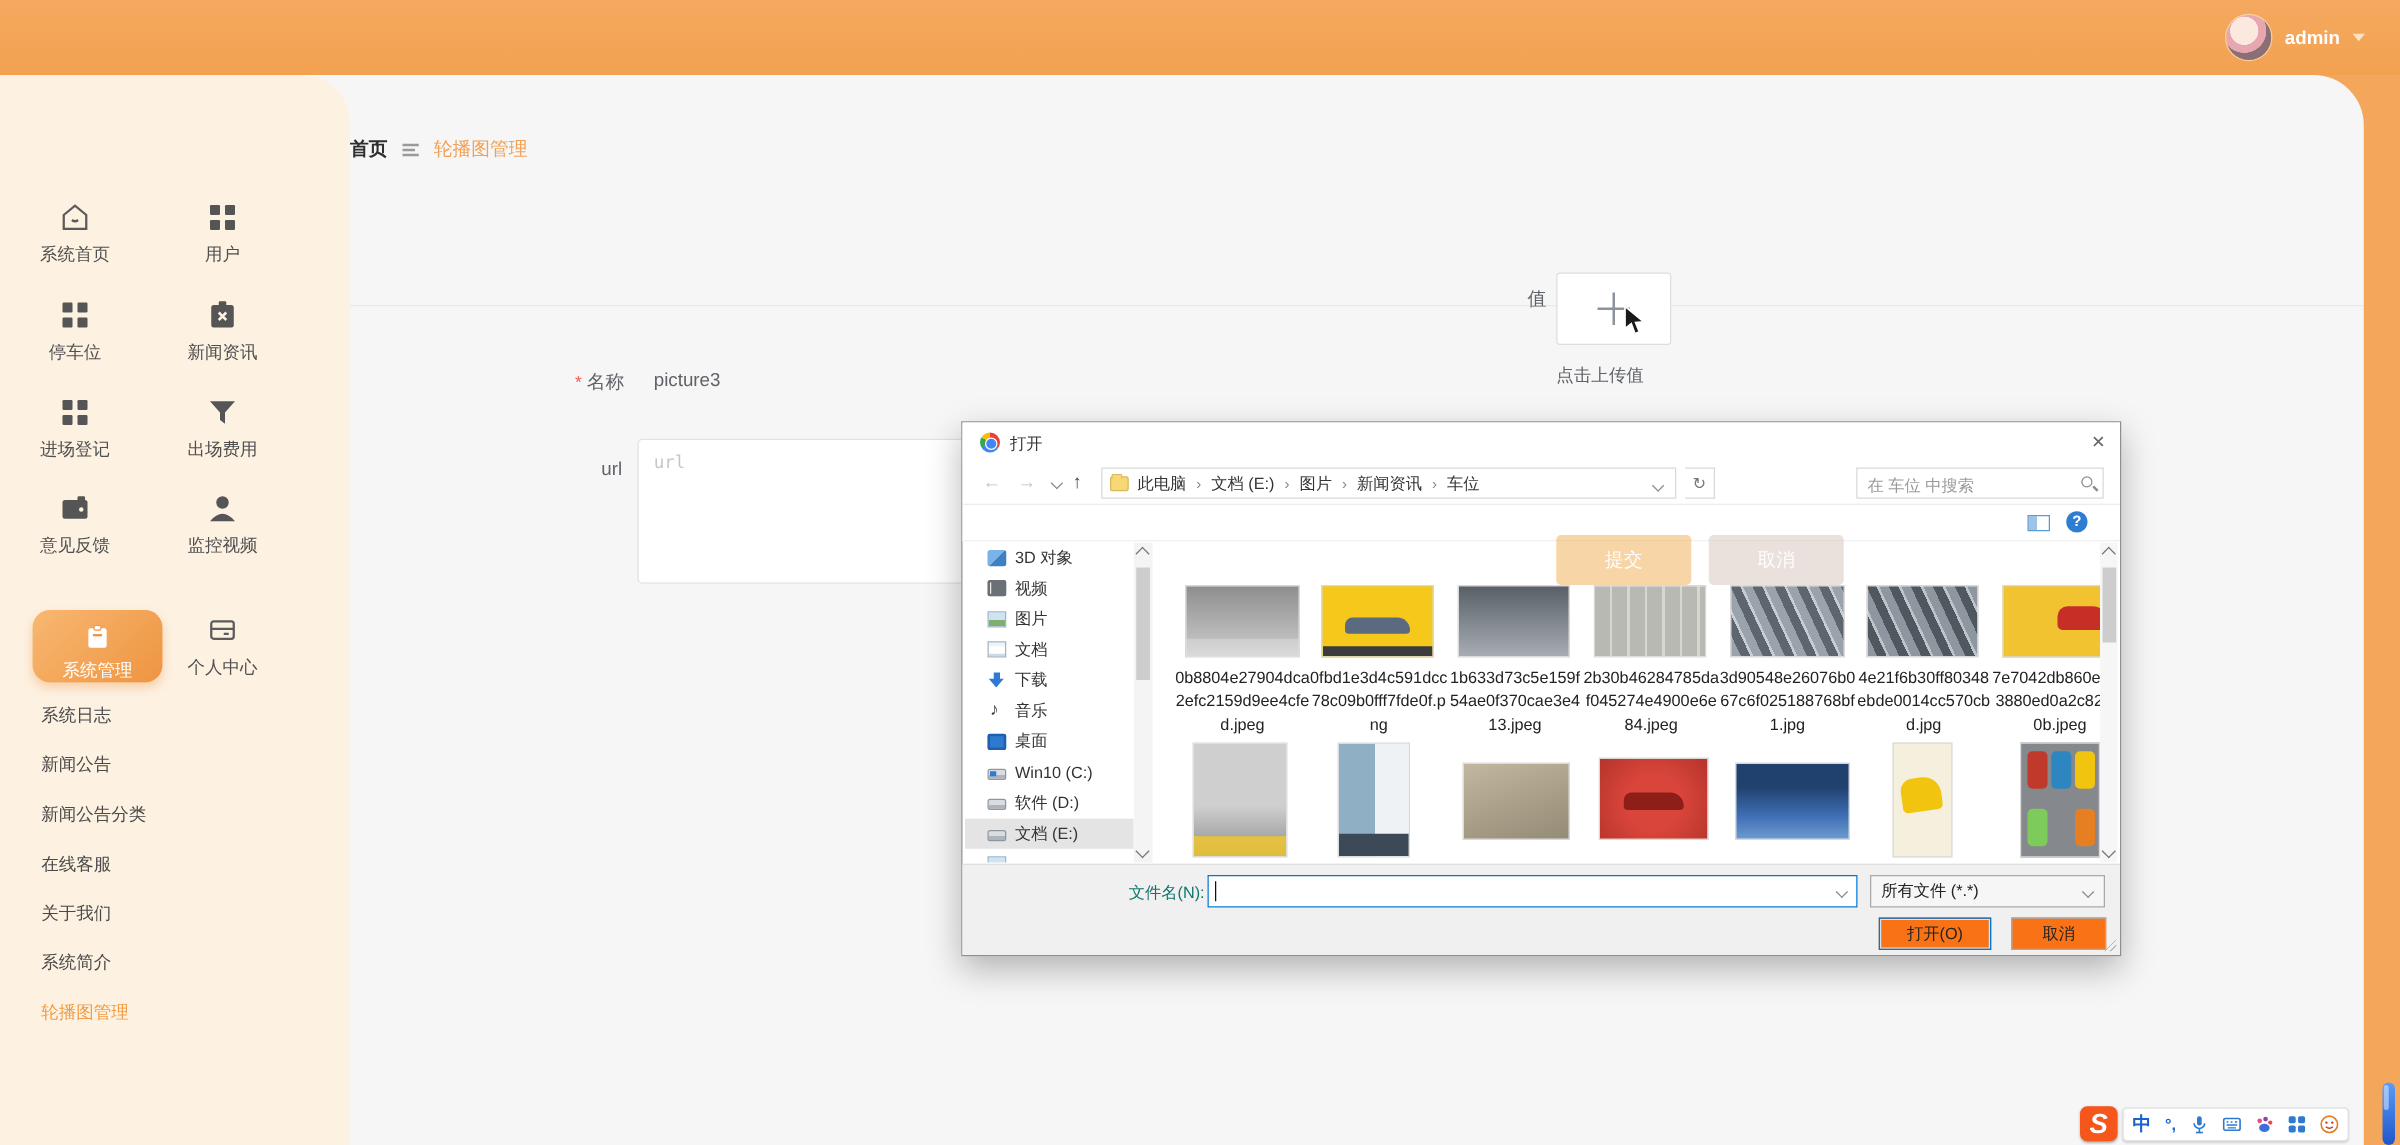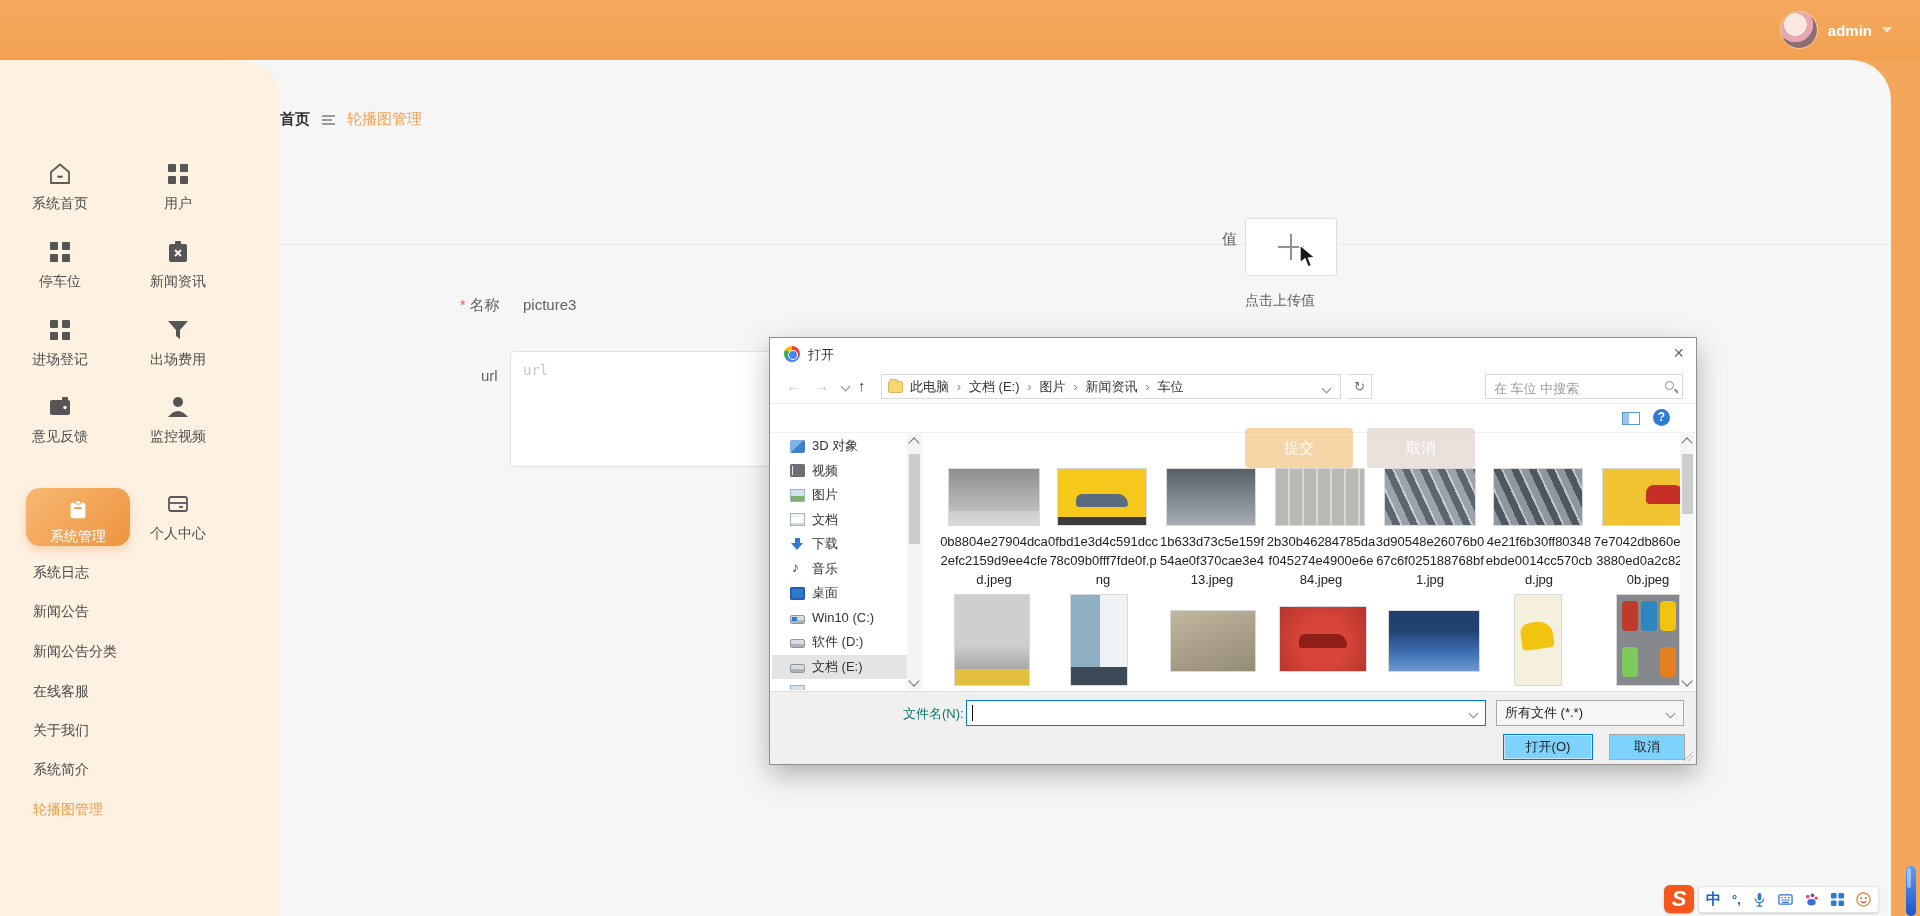--- a/index.html
+++ b/index.html
@@ -131,21 +131,21 @@
   .th-grid { background:#85888c; }
   .car { position:absolute; width:16px; height:30px; border-radius:4px; }
 
   .dlg-bottom { position:absolute; left:0; bottom:0; right:0; height:73px; background:#f0f0f0; border-top:1px solid #dedede; }
   .fn-label { position:absolute; left:133px; top:13px; font-size:13px; color:#0f766e; }
   .fn-input { position:absolute; left:196px; top:8px; width:520px; height:26px; background:#fff; border:1px solid #0078d7; }
   .fn-caret { position:absolute; left:5px; top:4px; width:1px; height:16px; background:#111; }
   .fn-chev { right:8px; top:9px; }
   .ft-select { position:absolute; left:726px; top:8px; width:188px; height:26px; background:#f6f6f6; border:1px solid #a9a9a9; font-size:13px; color:#222; line-height:24px; padding-left:8px; cursor:pointer; }
   .ft-chev { right:9px; top:9px; }
-  .win-btn { position:absolute; top:42px; height:26px; background:#7dd3fc; font-size:13px; color:#222; text-align:center; line-height:24px; cursor:pointer; }
+  .win-btn { position:absolute; top:42px; height:26px; background:#f97316; font-size:13px; color:#222; text-align:center; line-height:24px; cursor:pointer; }
   .btn-open { left:733px; width:90px; border:1px solid #0078d7; box-shadow:inset 0 0 0 1px #cde3f6; }
   .btn-cancel { left:839px; width:76px; border:1px solid #a9a9a9; }
   .grip { position:absolute; right:3px; bottom:3px; width:10px; height:10px; background:
     linear-gradient(135deg,transparent 0 50%,#b9b9b9 50% 56%,transparent 56% 72%,#b9b9b9 72% 78%,transparent 78%); }
 
   
   .cursor { position:absolute; left:1298px; top:244px; z-index:60; }
 
   
   .ime { position:absolute; left:1664px; top:884px; height:30px; display:flex; align-items:center; z-index:70; }

